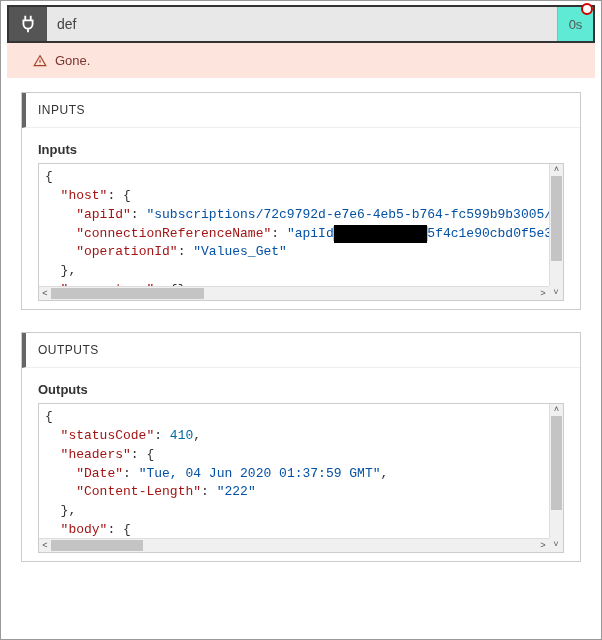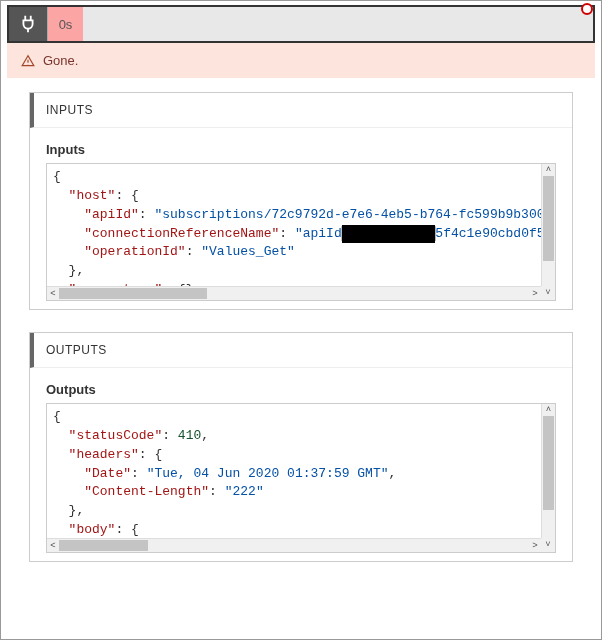--- a/index.html
+++ b/index.html
@@ -34,51 +34,51 @@
     flex: 1;
     display: flex;
     align-items: center;
     padding: 0 10px;
     color: #444;
     font-size: 14px;
   }
   .time-box {
     width: 36px;
     border-left: 1px solid #aaa;
-    background: #fca5a5;
+    background: #5eead4;
     display: flex;
     align-items: center;
     justify-content: center;
     color: #555;
     font-size: 13px;
   }
   .red-badge {
     position: absolute;
     top: -4px;
     right: 0px;
     width: 12px;
     height: 12px;
     border-radius: 50%;
     border: 2px solid #d10000;
     background: #fff;
   }
   .error-banner {
     margin: 0 6px;
     background: #fde4dc;
-    padding: 10px 14px;
+    padding: 10px 26px;
     display: flex;
     align-items: center;
     gap: 8px;
     color: #7a342c;
     font-size: 13px;
     text-align: center;
   }
   .error-banner svg { width: 14px; height: 14px; flex-shrink: 0; }
   .content {
-    padding: 14px 28px;
+    padding: 14px 20px;
   }
   .card {
     border: 1px solid #ccc;
     background: #fff;
     margin-bottom: 22px;
   }
   .card-header {
     border-left: 4px solid #666;
     padding: 10px 12px;
     font-size: 12px;
@@ -167,21 +167,21 @@
     right: 0; bottom: 0;
     width: 14px; height: 14px;
     background: #f0f0f0;
     font-size: 9px;
     color: #555;
     text-align: center;
     line-height: 14px;
   }
   .k { color: #a31515; }
   .s { color: #0451a5; }
-  .n { color: #14532d; }
+  .n { color: #0369a1; }
   .p { color: #333; }
   .redact {
     display: inline-block;
     background: #000;
     color: #000;
     user-select: none;
   }
   .outputs-box { height: 150px; }
   .outputs-box .json-content { padding-bottom: 4px; }
   .last-line {
@@ -191,20 +191,21 @@
 </style>
 </head>
 <body>
 
 <div class="header-row">
   <div class="plug-icon-box">
     <svg viewBox="0 0 24 24" fill="none" stroke="#fff" stroke-width="2">
       <path d="M9 3v5M15 3v5M7 8h10v4a5 5 0 0 1-5 5 5 5 0 0 1-5-5V8zM12 17v4"></path>
     </svg>
   </div>
+  <div class="title-box">def</div>
   <div class="time-box">0s</div>
   <div class="red-badge"></div>
 </div>
 
 <div class="error-banner">
   <svg viewBox="0 0 24 24" fill="none" stroke="#a3472c" stroke-width="2">
     <path d="M12 3L2 20h20L12 3z"></path>
     <path d="M12 10v5M12 17.5v.5"></path>
   </svg>
   <span>Gone.</span>

